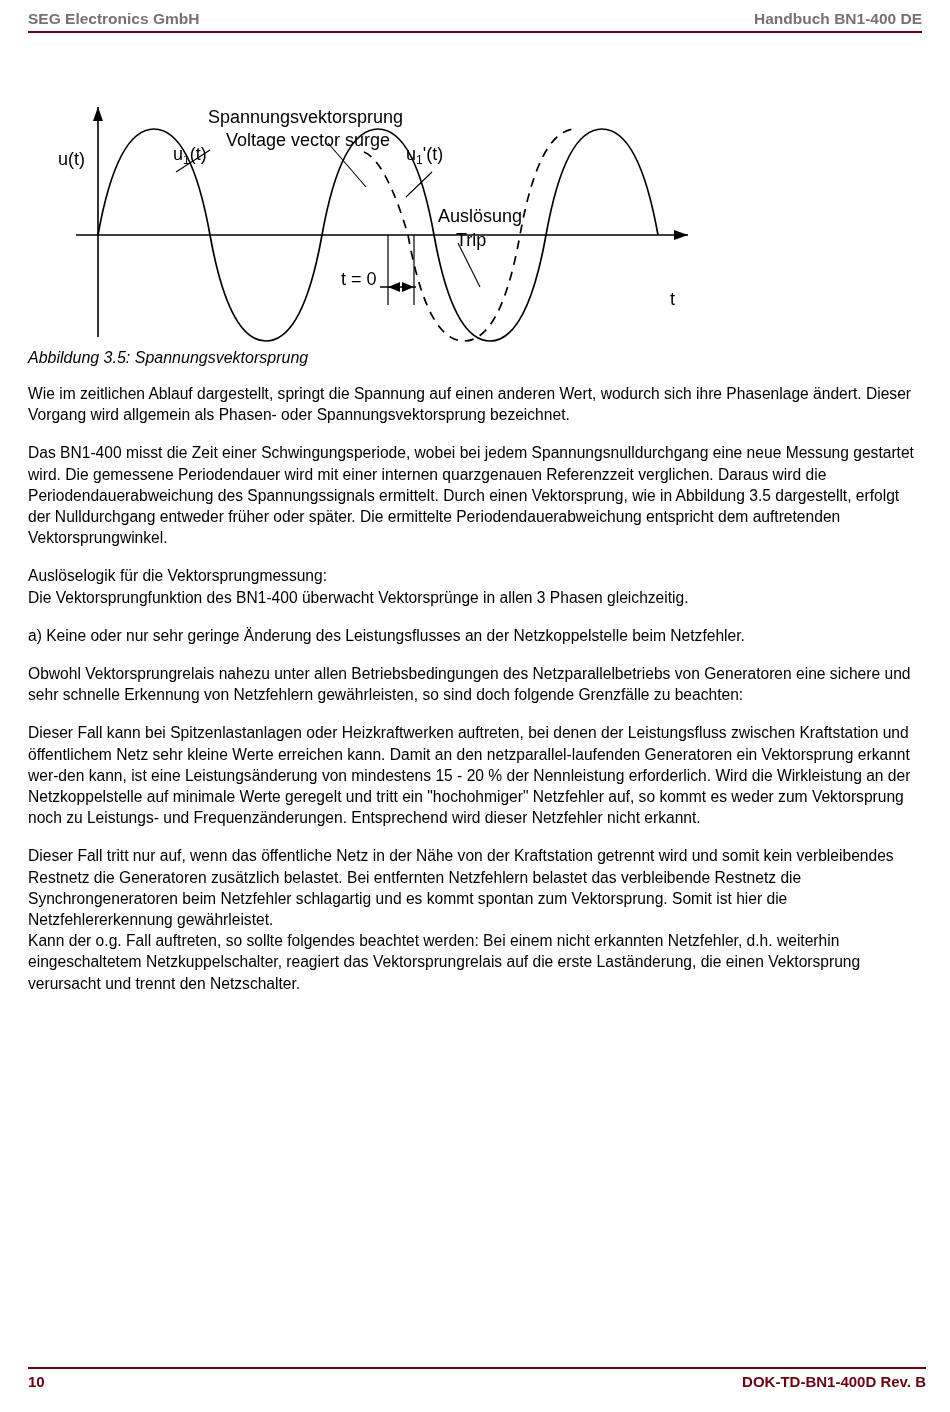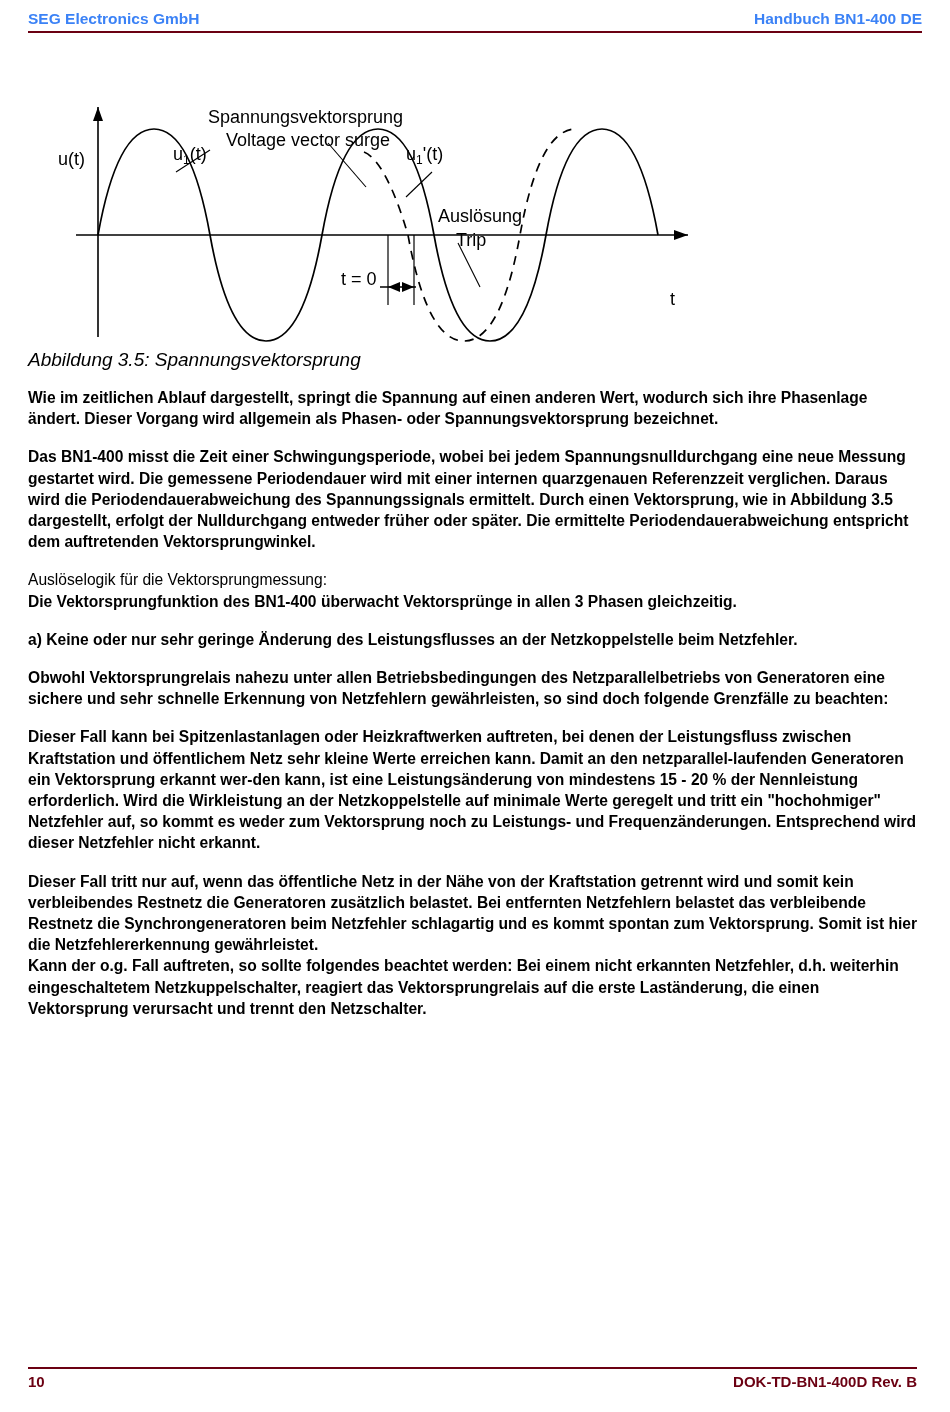--- a/index.html
+++ b/index.html
@@ -21,60 +21,59 @@
     position: relative;
     padding: 0 28px;
   }
   
   .header {
     display: flex;
     justify-content: space-between;
     align-items: flex-end;
     font-weight: bold;
     font-size: 15.5px;
-    color: #3b82f6;
+    color: #737373;
     padding: 10px 0 3px 0;
   }
   .header-rule {
     border-bottom: 2.2px solid #6b0012;
     width: 100%;
   }
   
   .figure-wrap {
     margin-top: 14px;
     height: 300px;
     position: relative;
   }
   .figure-caption {
     font-style: italic;
-    font-size: 19px;
+    font-size: 16px;
     margin-top: 2px;
     margin-left: 0px;
   }
   
   .body {
     font-size: 15.6px;
     line-height: 1.36;
     margin-top: 16px;
   }
   .body p {
     margin: 0 0 17px 0;
-    font-weight: bold;
   }
   .body p.tight {
     margin-bottom: 0px;
   }
   .body .bold {
     font-weight: normal;
   }
   
   .footer {
     position: absolute;
     left: 28px;
-    right: 33px;
+    right: 24px;
     bottom: 22px;
   }
   .footer-rule {
     border-bottom: 2.2px solid #6b0012;
     width: 100%;
   }
   .footer-row {
     display: flex;
     justify-content: space-between;
     font-weight: bold;

